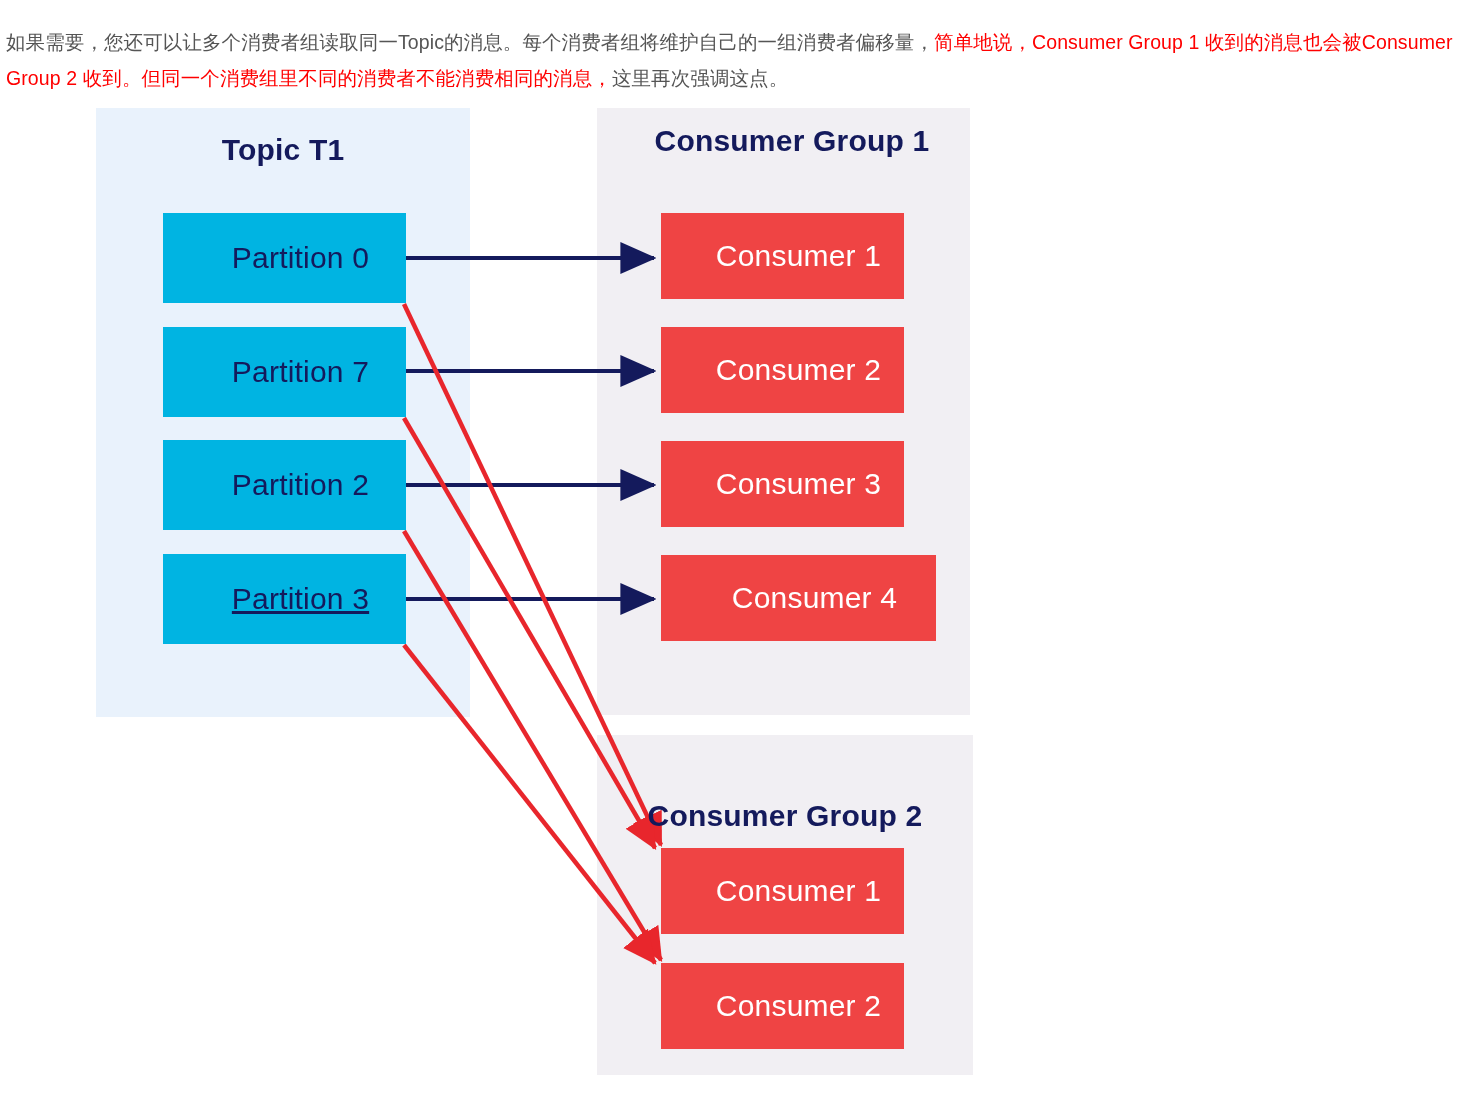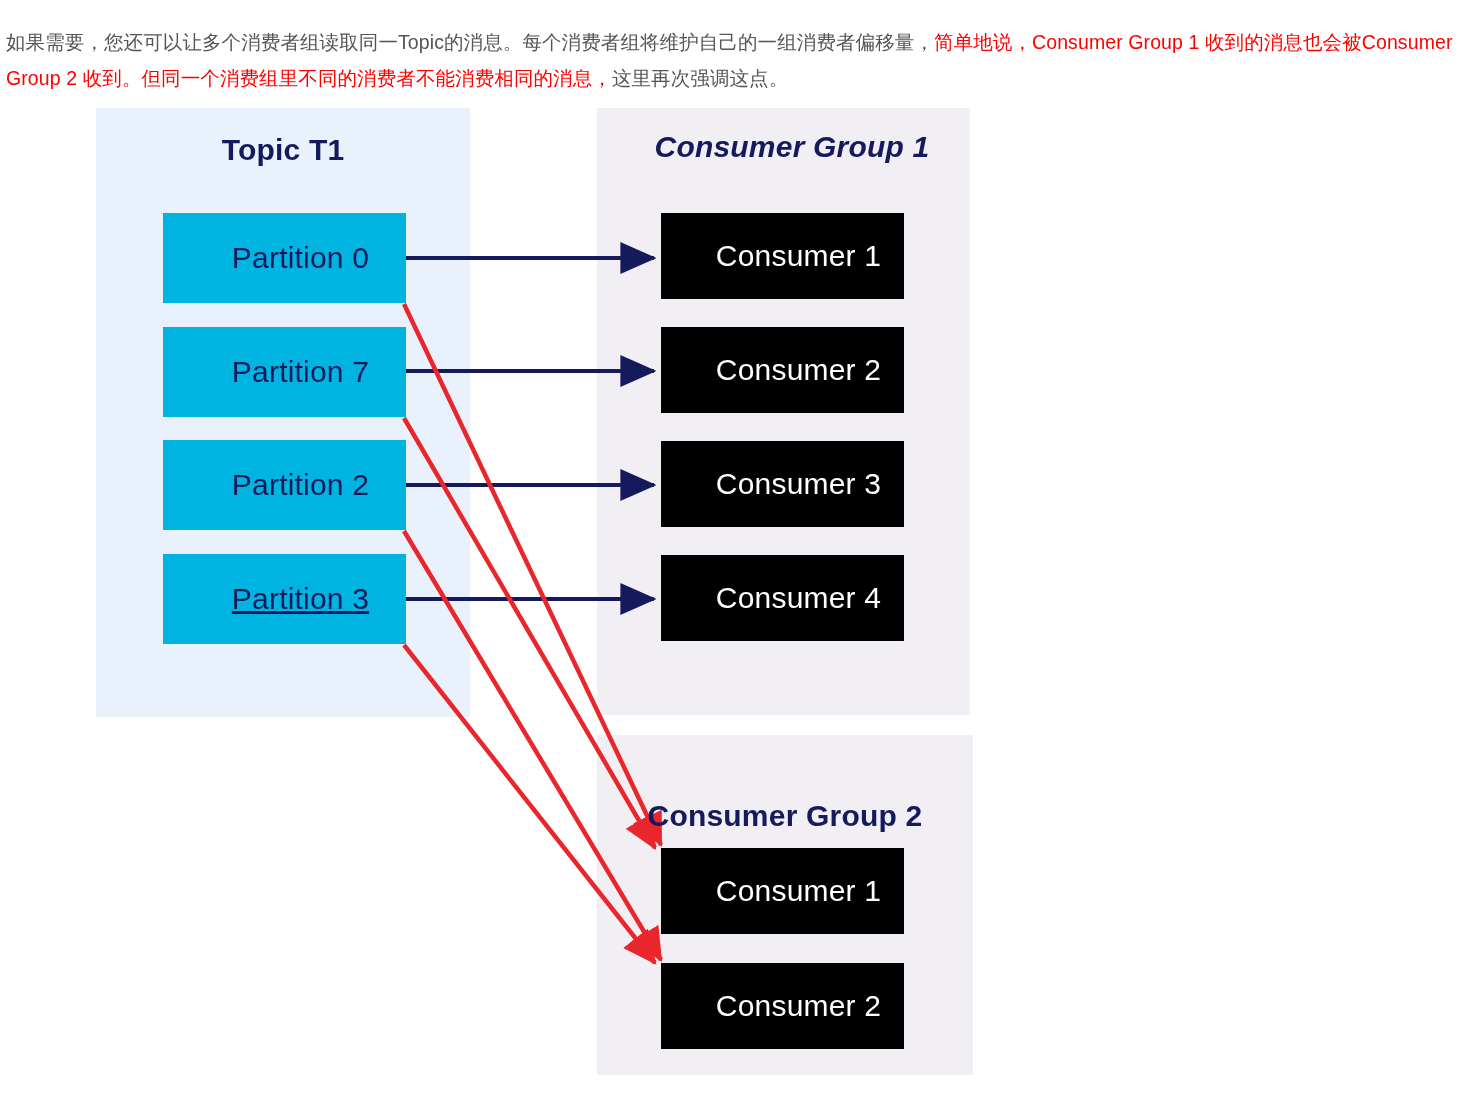--- a/index.html
+++ b/index.html
@@ -75,21 +75,21 @@
     font-size: 30px;
     letter-spacing: 0.2px;
     white-space: nowrap;
     padding-left: 32px;
   }
   .node-partition {
     background: #00b4e2;
     color: #141a5c;
   }
   .node-consumer {
-    background: #000000;
+    background: #ef4444;
     color: #ffffff;
   }
 </style>
 </head>
 <body>
 
 <p id="paragraph"><span>如果需要，您还可以让多个消费者组读取同一Topic的消息。每个消费者组将维护自己的一组消费者偏移量，</span><span class="hl">简单地说，Consumer Group 1 收到的消息也会被Consumer Group 2 收到。但同一个消费组里不同的消费者不能消费相同的消息，</span><span>这里再次强调这点。</span></p>
 
 <div id="diagram">
 
@@ -124,25 +124,25 @@
     </g>
   </svg>
 
   <div class="panel-title" style="left:96px; top:45px; width:374px;">Topic T1</div>
 
   <div class="node node-partition" style="left:163px; top:125px; width:243px; height:90px;">Partition 0</div>
   <div class="node node-partition" style="left:163px; top:239px; width:243px; height:90px;">Partition 7</div>
   <div class="node node-partition" style="left:163px; top:352px; width:243px; height:90px;">Partition 2</div>
   <div class="node node-partition" style="left:163px; top:466px; width:243px; height:90px;text-decoration:underline;">Partition 3</div>
 
-  <div class="panel-title" style="left:597px; top:42px; width:390px;font-style:italic;">Consumer Group 1</div>
+  <div class="panel-title" style="left:597px; top:36px; width:390px;">Consumer Group 1</div>
 
   <div class="node node-consumer" style="left:661px; top:125px; width:243px; height:86px;">Consumer 1</div>
   <div class="node node-consumer" style="left:661px; top:239px; width:243px; height:86px;">Consumer 2</div>
   <div class="node node-consumer" style="left:661px; top:353px; width:243px; height:86px;">Consumer 3</div>
-  <div class="node node-consumer" style="left:661px; top:467px; width:243px; height:86px;">Consumer 4</div>
+  <div class="node node-consumer" style="left:661px; top:467px; width:275px; height:86px;">Consumer 4</div>
 
   <div class="panel-title" style="left:597px; top:679px; width:376px;margin-top:32px;">Consumer Group 2</div>
 
   <div class="node node-consumer" style="left:661px; top:760px; width:243px; height:86px;">Consumer 1</div>
   <div class="node node-consumer" style="left:661px; top:875px; width:243px; height:86px;">Consumer 2</div>
 
 </div>
 
 </body></html>

